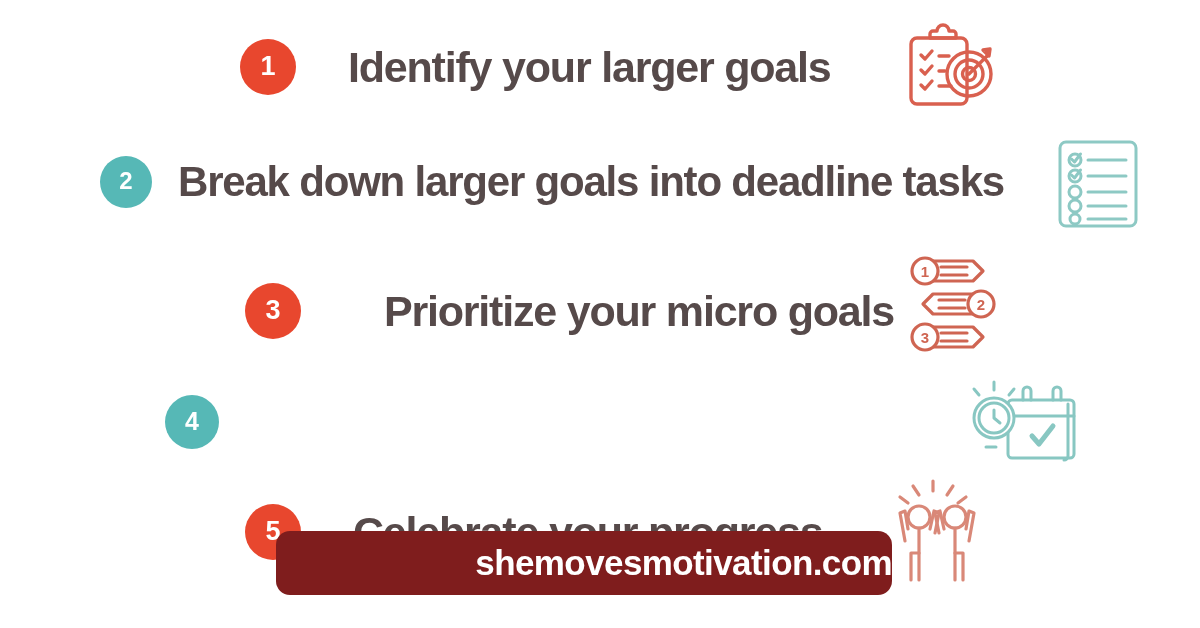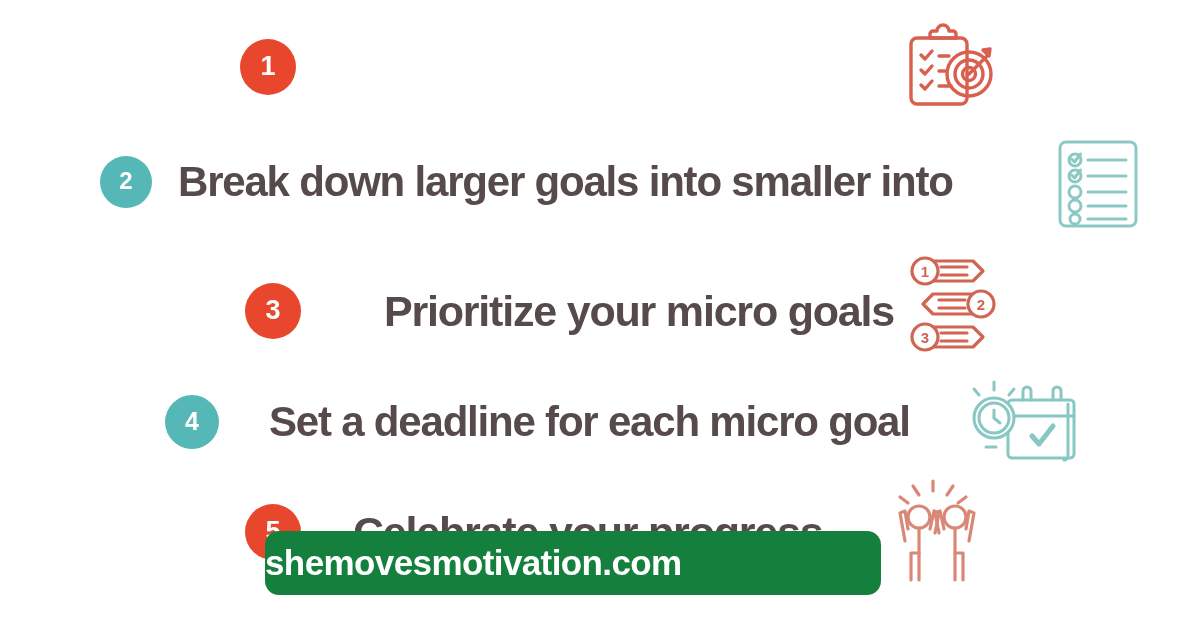--- a/index.html
+++ b/index.html
@@ -74,66 +74,67 @@
   }
   .icon-1 { left: 897px;  top: 22px;  width: 104px; height: 96px;  }
   .icon-2 { left: 1056px; top: 134px; width: 84px;  height: 100px; }
   .icon-3 { left: 903px;  top: 254px; width: 100px; height: 100px; }
   .icon-4 { left: 968px;  top: 374px; width: 112px; height: 100px; }
   .icon-5 { left: 893px;  top: 477px; width: 98px;  height: 110px; }
 
   
   .banner {
     position: absolute;
-    left: 265px;
+    left: 276px;
     top: 531px;
     width: 616px;
     height: 64px;
-    background: #15803d;
+    background: #7f1d1d;
     border-radius: 14px;
     display: flex;
     align-items: center;
-    justify-content: flex-start;
+    justify-content: flex-end;
   }
   .banner-text {
     color: #ffffff;
     font-size: 35px;
     font-weight: bold;
     letter-spacing: -0.6px;
     white-space: nowrap;
   }
 </style>
 </head>
 <body>
 
 <div id="canvas">
 
   <div class="row row-1">
     <div class="badge badge-red">1</div>
+    <div class="step-text">Identify your larger goals</div>
   </div>
 
   <svg class="icon icon-1" viewBox="0 0 104 96">
     <g fill="none" stroke="#d9604f" stroke-width="3.4" stroke-linecap="round" stroke-linejoin="round">
       <path d="M20 16 h44 a6 6 0 0 1 6 6 v54 a6 6 0 0 1 -6 6 h-44 a6 6 0 0 1 -6 -6 v-54 a6 6 0 0 1 6 -6 z"></path>
       <path d="M33 16 v-4 a3 3 0 0 1 3 -3 h4 a6 6 0 0 1 12 0 h4 a3 3 0 0 1 3 3 v4 z"></path>
       <path d="M24 33 l4 4 l7 -8"></path>
       <path d="M24 48 l4 4 l7 -8"></path>
       <path d="M24 63 l4 4 l7 -8"></path>
       <path d="M42 34 h10 M42 49 h6 M42 64 h12"></path>
       <circle cx="72" cy="52" r="22"></circle>
       <circle cx="72" cy="52" r="14"></circle>
       <circle cx="72" cy="52" r="6.5"></circle>
       <path d="M72 52 l18 -18"></path>
       <path d="M86 28 l7 -1 l-1 7 z" fill="#d9604f"></path>
     </g>
   </svg>
 
   <div class="row row-2">
     <div class="badge badge-teal">2</div>
-    <div class="step-text">Break down larger goals into smaller into</div>
+    <div class="step-text">Break down larger goals into deadline tasks</div>
   </div>
 
   <svg class="icon icon-2" viewBox="0 0 84 100">
     <g fill="none" stroke="#8dc9c4" stroke-width="3" stroke-linecap="round" stroke-linejoin="round">
       <path d="M10 8 h64 a6 6 0 0 1 6 6 v72 a6 6 0 0 1 -6 6 h-64 a6 6 0 0 1 -6 -6 v-72 a6 6 0 0 1 6 -6 z"></path>
       <circle cx="19" cy="26" r="6"></circle>
       <path d="M15.5 25 l3 3 l6 -8"></path>
       <circle cx="19" cy="42" r="6"></circle>
       <path d="M15.5 41 l3 3 l6 -8"></path>
       <circle cx="19" cy="58" r="6"></circle>
@@ -162,21 +163,20 @@
 
       <path d="M22 73 h48 l10 10 l-10 10 h-48 z"></path>
       <circle cx="22" cy="83" r="13" fill="#ffffff"></circle>
       <text x="22" y="89" font-size="15" font-weight="bold" fill="#cf6552" stroke="none" text-anchor="middle" font-family="Liberation Sans, sans-serif">3</text>
       <path d="M38 79 h26 M38 87 h26"></path>
     </g>
   </svg>
 
   <div class="row row-4">
     <div class="badge badge-teal">4</div>
-    <div class="step-text">Set a deadline for each micro goal</div>
   </div>
 
   <svg class="icon icon-4" viewBox="0 0 112 100">
     <g fill="none" stroke="#88c7c2" stroke-width="3" stroke-linecap="round" stroke-linejoin="round">
       <path d="M44 26 h58 a4 4 0 0 1 4 4 v50 a4 4 0 0 1 -4 4 h-58 a4 4 0 0 1 -4 -4 v-50 a4 4 0 0 1 4 -4 z"></path>
       <path d="M40 42 h66"></path>
       <path d="M55 26 v-9 a4 4 0 0 1 8 0 v9"></path>
       <path d="M85 26 v-9 a4 4 0 0 1 8 0 v9"></path>
       <path d="M64 62 l7 8 l14 -18" stroke-width="5"></path>
       <path d="M100 30 v52 a4 4 0 0 1 -4 4"></path>

